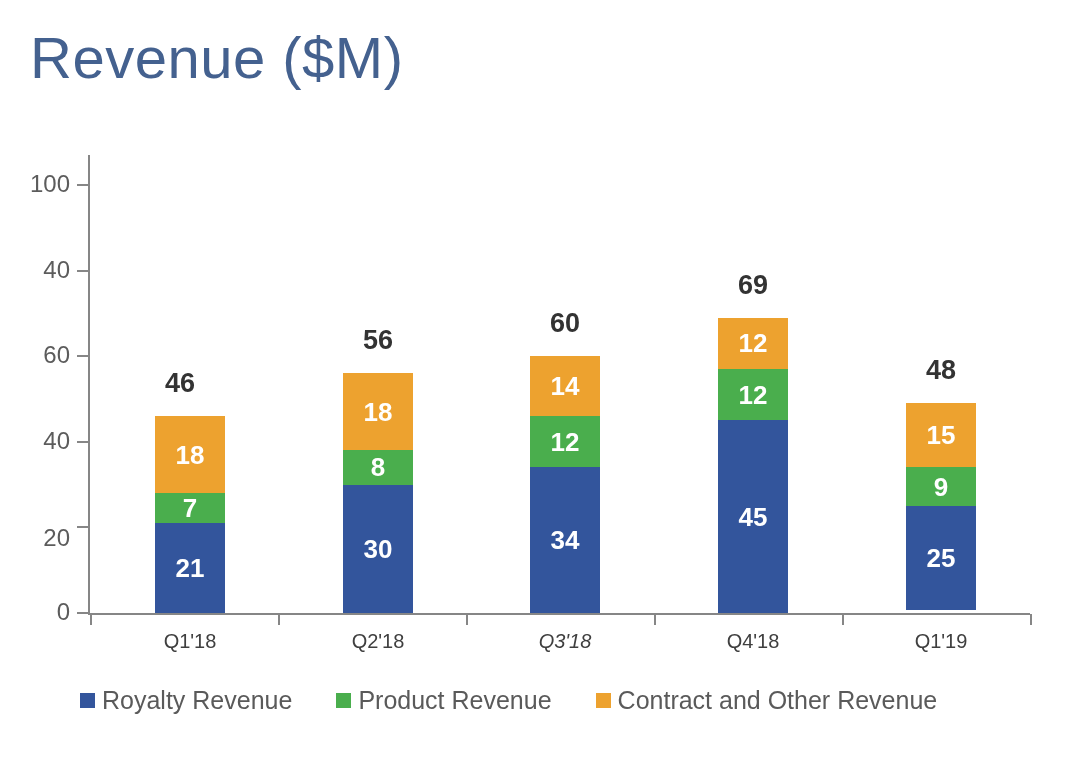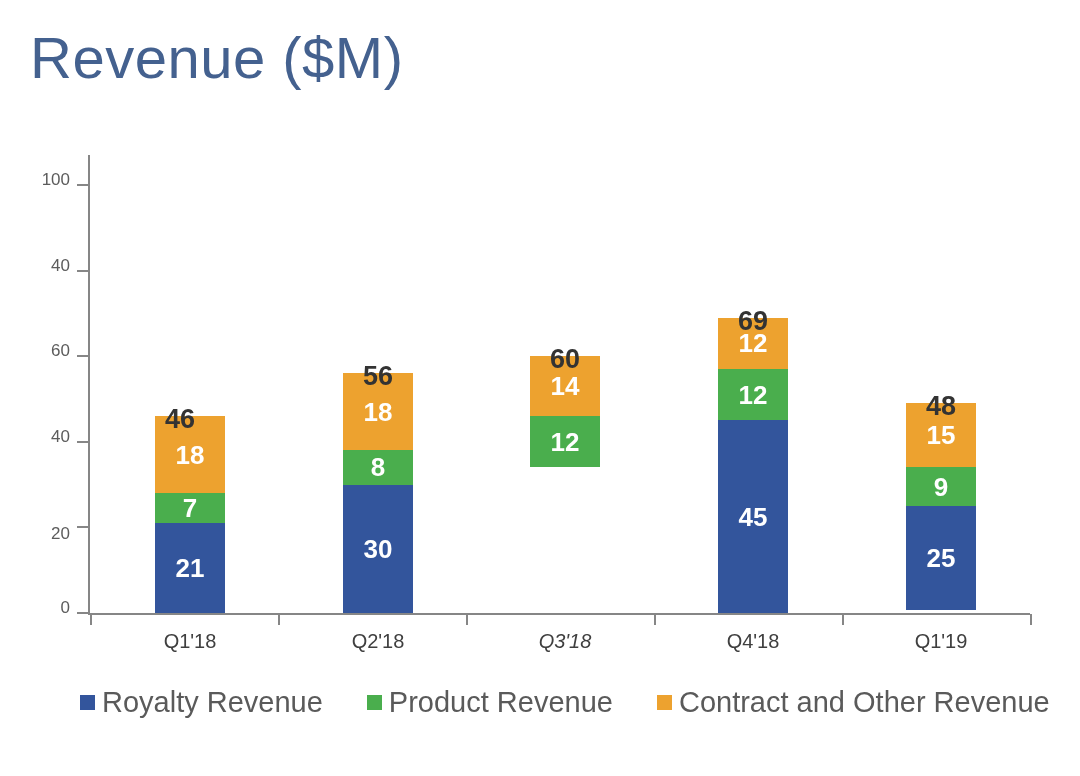--- a/index.html
+++ b/index.html
@@ -61,21 +61,21 @@
     left: 77px;
     width: 12px;
     height: 2px;
     background: #868686;
   }
   .y-label-box {
     position: absolute;
     left: 0px;
     width: 70px;
     text-align: right;
-    font-size: 17px;
+    font-size: 24px;
     color: #5c5c5c;
     white-space: nowrap;
   }
 
   .x-tick {
     position: absolute;
     top: 614px;
     width: 2px;
     height: 11px;
     background: #868686;
@@ -111,21 +111,20 @@
     user-select: none;
   }
   .total-label {
     position: absolute;
     width: 110px;
     text-align: center;
     font-size: 27px;
     font-weight: bold;
     color: #333333;
     white-space: nowrap;
-    margin-top: 36px;
   }
 
   
   #legend {
     position: absolute;
     left: 80px;
     top: 686px;
     display: flex;
     align-items: center;
     gap: 44px;
@@ -134,21 +133,21 @@
     display: flex;
     align-items: center;
     gap: 7px;
   }
   .legend-swatch {
     width: 15px;
     height: 15px;
     flex: 0 0 auto;
   }
   .legend-text {
-    font-size: 29px;
+    font-size: 25px;
     color: #5a5a5a;
     white-space: nowrap;
   }
 </style>
 </head>
 <body>
 
 <div id="chart-title">Revenue ($M)</div>
 
 <div id="plot-area">
@@ -195,20 +194,23 @@
         </div>
         <div class="bar-seg" style="top: 265.36px; height: 34.24px; background: rgb(74, 174, 77);">
           <span class="seg-label">8</span>
         </div>
         <div class="bar-seg" style="top: 188.32px; height: 77.04px; background: rgb(237, 162, 47);">
           <span class="seg-label">18</span>
         </div>
       </div>
       <div class="total-label" style="left: 323px; top: 325.32px;">56</div>
       <div class="bar-stack" style="left: 530px; top: 185px; height: 428px;">
+        <div class="bar-seg" style="top: 282.48px; height: 145.52px; background: rgb(51, 85, 156);">
+          <span class="seg-label">34</span>
+        </div>
         <div class="bar-seg" style="top: 231.12px; height: 51.36px; background: rgb(74, 174, 77);">
           <span class="seg-label">12</span>
         </div>
         <div class="bar-seg" style="top: 171.2px; height: 59.92px; background: rgb(237, 162, 47);">
           <span class="seg-label">14</span>
         </div>
       </div>
       <div class="total-label" style="left: 510px; top: 308.2px;">60</div>
       <div class="bar-stack" style="left: 718px; top: 185px; height: 428px;">
         <div class="bar-seg" style="top: 235.4px; height: 192.6px; background: rgb(51, 85, 156);">

